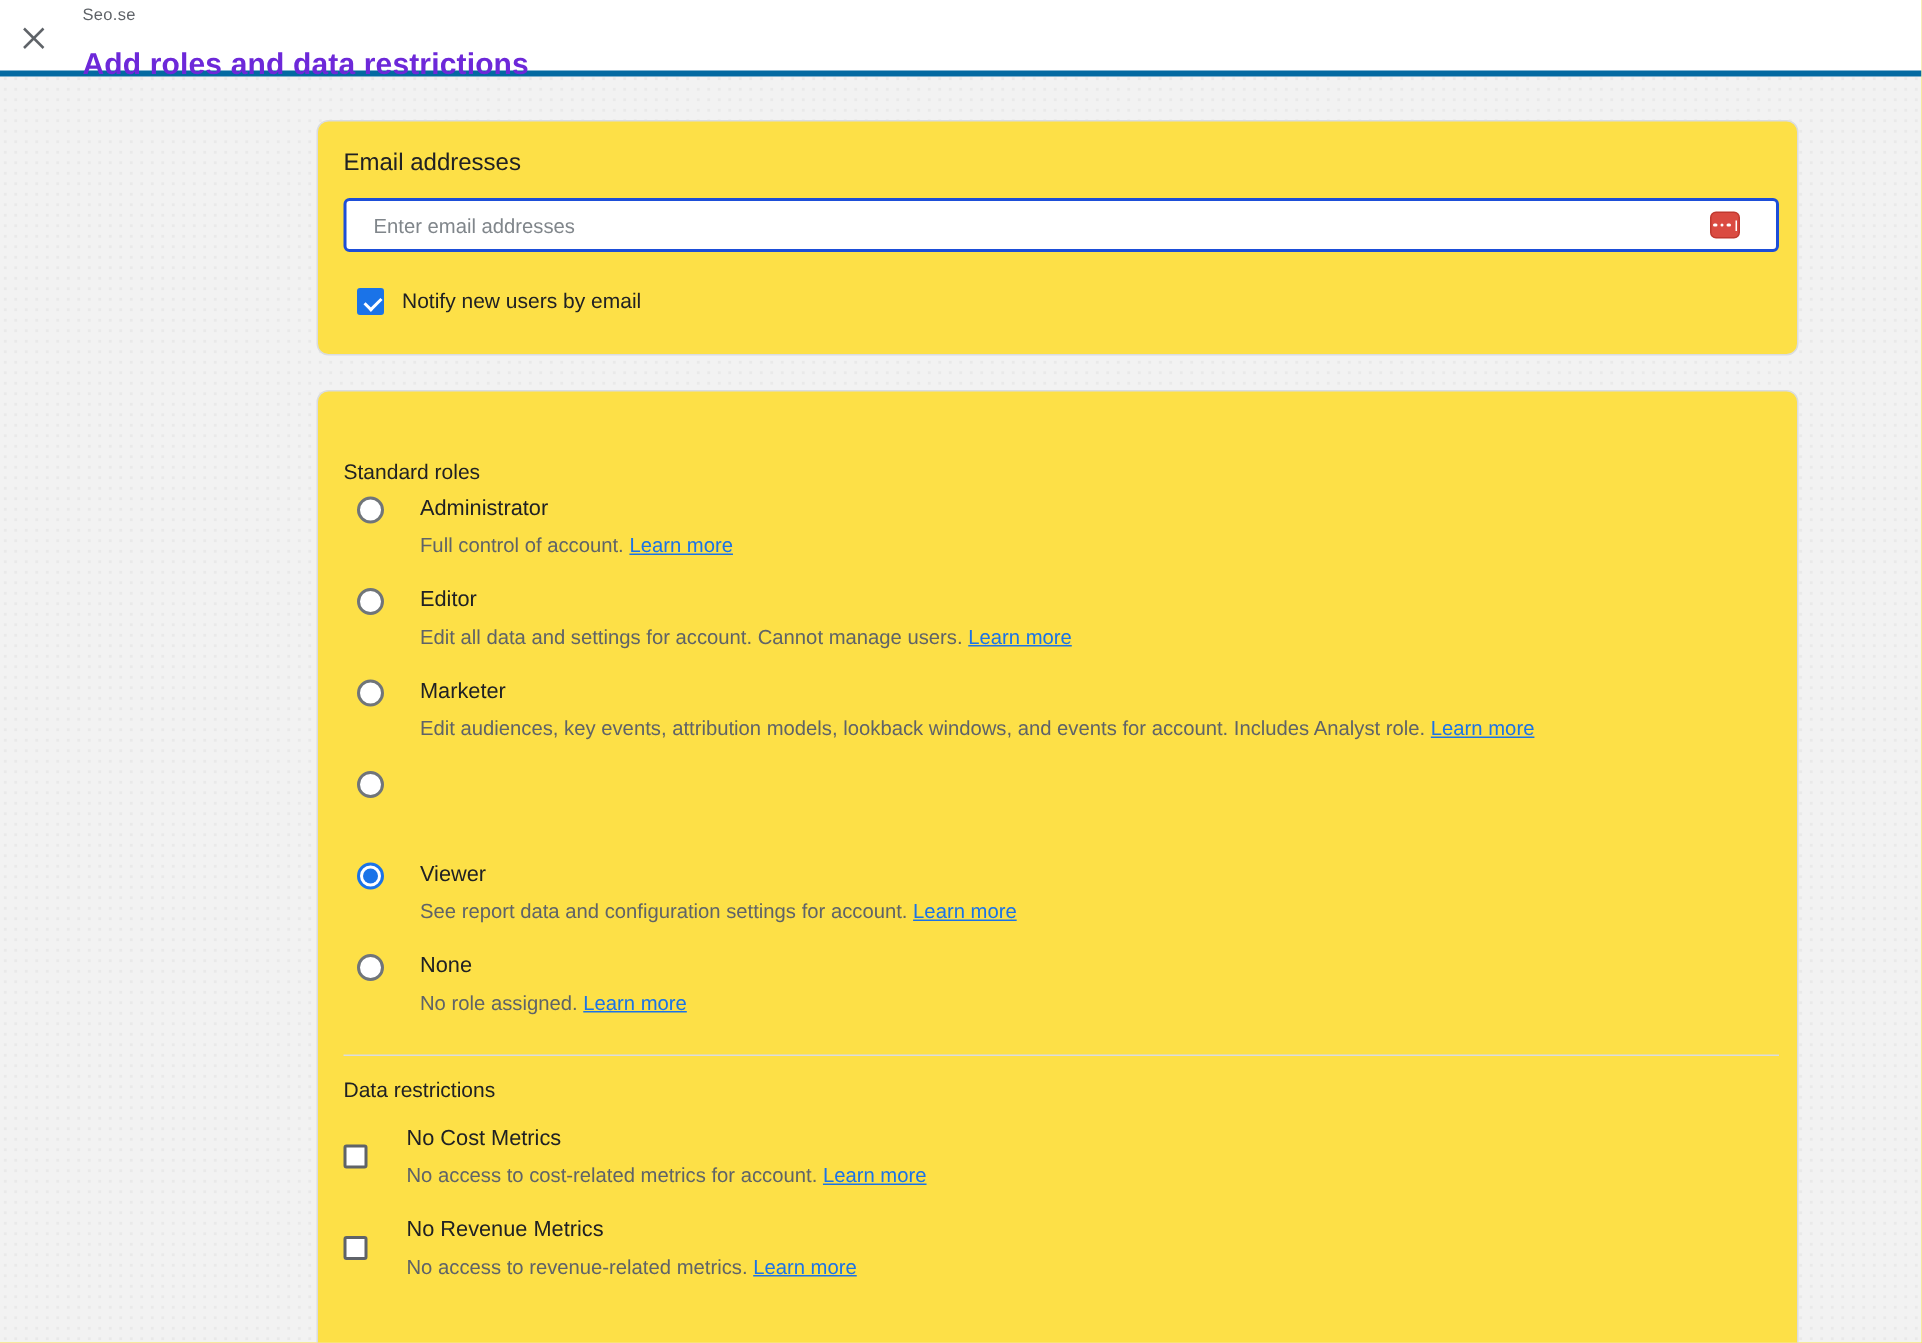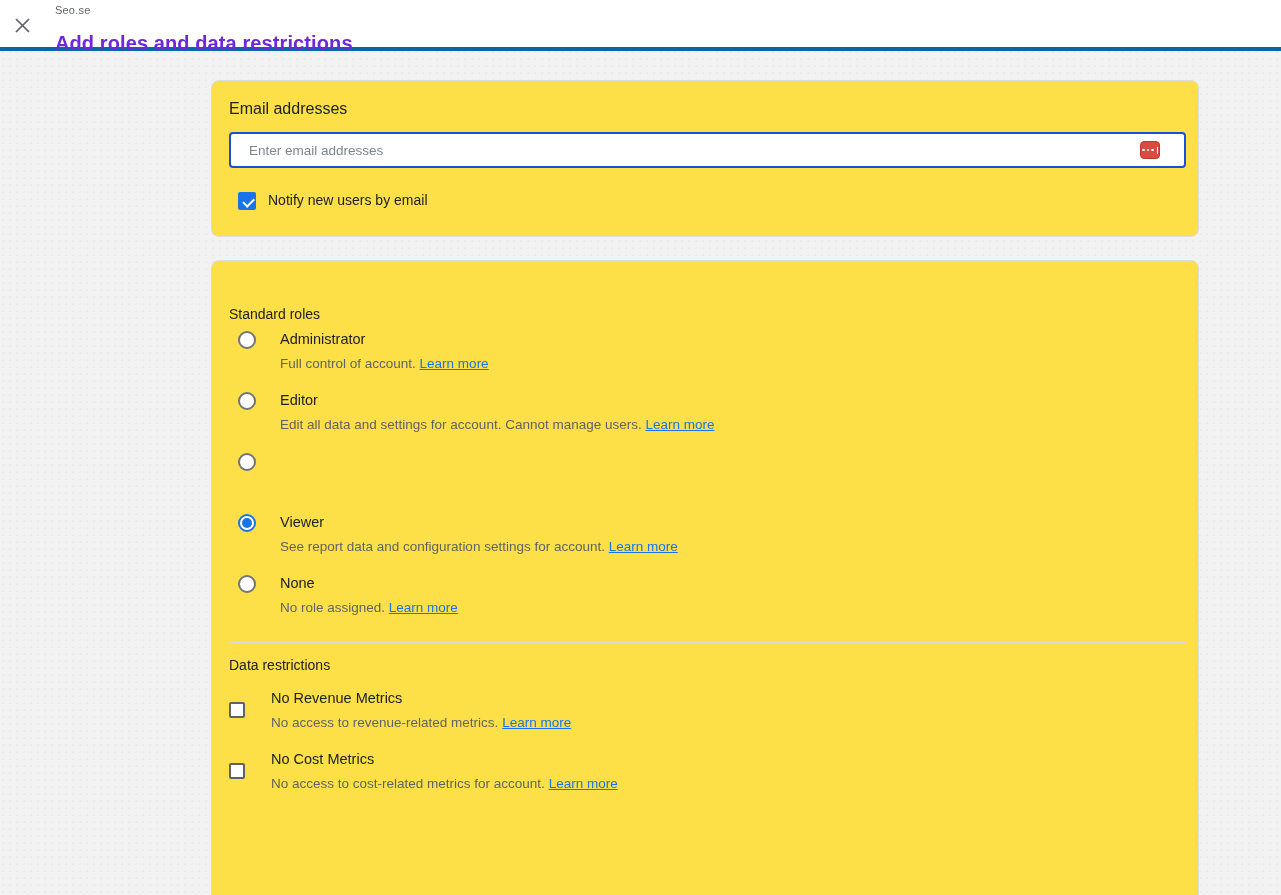--- a/index.html
+++ b/index.html
@@ -148,20 +148,27 @@
       </div>
 
       <div class="role-row">
         <div class="radio"></div>
         <div class="role-text">
           <div class="role-name">Editor</div>
           <div class="role-desc"><span>Edit all data and settings for account. Cannot manage users.</span> <a class="learn-more">Learn more</a></div>
         </div>
       </div>
 
+      <div class="role-row">
+        <div class="radio"></div>
+        <div class="role-text">
+          <div class="role-name">Marketer</div>
+          <div class="role-desc"><span>Edit audiences, key events, attribution models, lookback windows, and events for account. Includes Analyst role.</span> <a class="learn-more">Learn more</a></div>
+        </div>
+      </div>
 
       <div class="role-row">
         <div class="radio"></div>
         <div class="role-text">
         </div>
       </div>
 
       <div class="role-row">
         <div class="radio selected"></div>
         <div class="role-text">
@@ -178,33 +185,33 @@
         </div>
       </div>
 
     </div>
 
     <div class="divider"></div>
 
     <div class="restrictions-heading">Data restrictions</div>
 
     <div class="restriction-list">
+
+      <div class="restriction-row">
+        <div class="checkbox"></div>
+        <div class="restriction-text">
+          <div class="role-name">No Cost Metrics</div>
+          <div class="role-desc"><span>No access to cost-related metrics for account.</span> <a class="learn-more">Learn more</a></div>
+        </div>
+      </div>
 
       <div class="restriction-row">
         <div class="checkbox"></div>
         <div class="restriction-text">
           <div class="role-name">No Revenue Metrics</div>
           <div class="role-desc"><span>No access to revenue-related metrics.</span> <a class="learn-more">Learn more</a></div>
         </div>
       </div>
 
-      <div class="restriction-row">
-        <div class="checkbox"></div>
-        <div class="restriction-text">
-          <div class="role-name">No Cost Metrics</div>
-          <div class="role-desc"><span>No access to cost-related metrics for account.</span> <a class="learn-more">Learn more</a></div>
-        </div>
-      </div>
-
     </div>
   </div>
 
 </div>
 
 </body></html>

